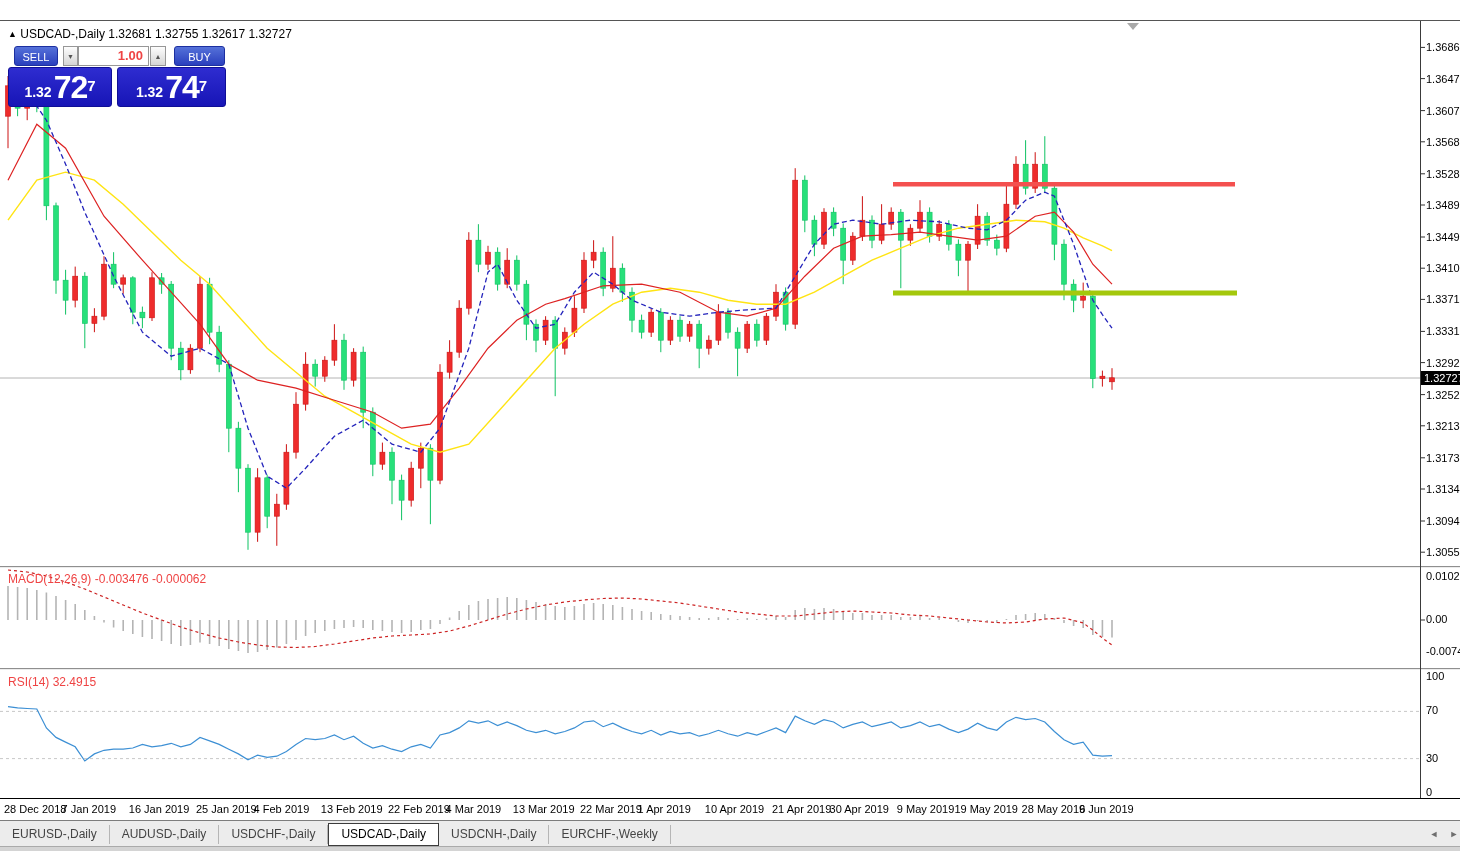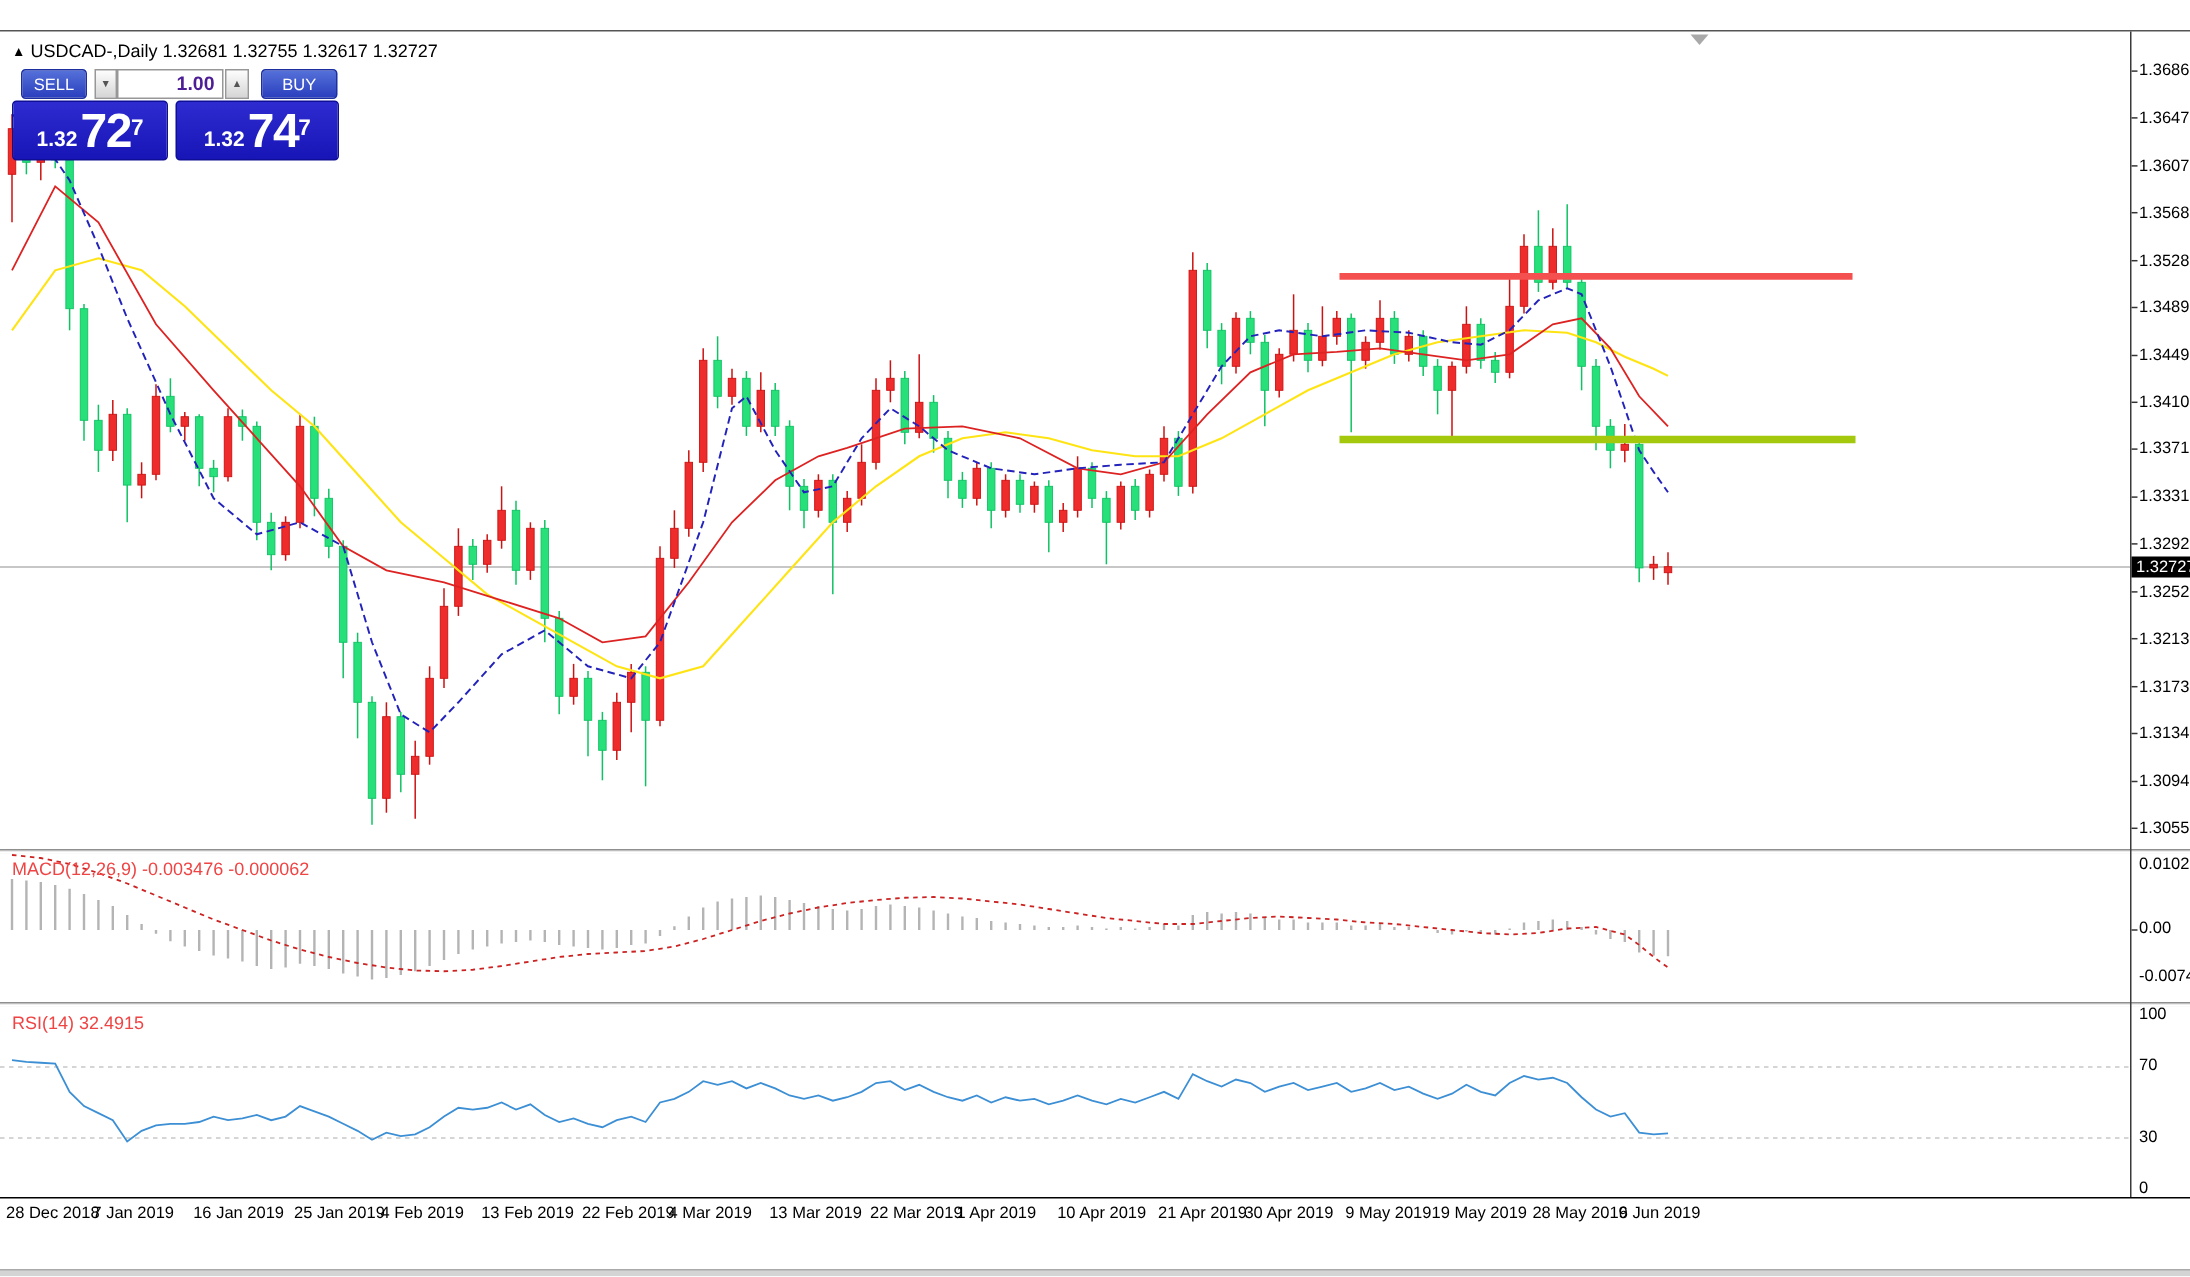--- a/index.html
+++ b/index.html
@@ -21,21 +21,21 @@
   
   #trade-panel{position:absolute;left:8px;top:44px;width:218px;height:63px;}
   .btn-blue{position:absolute;top:2px;height:20px;border-radius:3px;color:#fff;font-size:11px;
       text-align:center;line-height:20px;background:linear-gradient(#5571d9,#2a3fbe);border:1px solid #1c2fa0;box-sizing:border-box;}
   #sell-btn{left:6px;width:44px;}
   #buy-btn{left:166px;width:51px;}
   .spin-btn{position:absolute;top:2px;width:15px;height:20px;background:linear-gradient(#fdfdfd,#d5d5d5);
       border:1px solid #979797;box-sizing:border-box;color:#555;font-size:7px;text-align:center;line-height:19px;}
   #vol-down{left:55px;} #vol-up{left:142px;width:16px;}
   #vol-field{position:absolute;left:70px;top:2px;width:71px;height:20px;background:#fff;border:1px solid #979797;
-      box-sizing:border-box;font-size:13px;font-weight:bold;color:#4c1d95;text-align:right;line-height:18px;padding-right:5px;}
+      box-sizing:border-box;font-size:13px;font-weight:bold;color:#ef4444;text-align:right;line-height:18px;padding-right:5px;}
   .price-box{position:absolute;top:23px;height:40px;border-radius:3px;color:#fff;
       background:linear-gradient(#2e2cd0,#1715b6);border:1px solid #0f0e96;box-sizing:border-box;
       display:flex;align-items:flex-end;justify-content:center;padding-bottom:4px;}
   #sell-box{left:0px;width:104px;} #buy-box{left:109px;width:109px;}
   .p-small{font-size:14px;font-weight:bold;margin-right:2px;line-height:20px;}
   .p-big{font-size:32px;font-weight:bold;line-height:30px;letter-spacing:-1px;text-align:right;}
   .p-sup{font-size:15px;font-weight:bold;line-height:36px;align-self:flex-start;}
   
   .panel-sep{position:absolute;left:0;width:1460px;height:3px;background:#ececec;border-top:1px solid #8f8f8f;border-bottom:1px solid #fff;box-sizing:border-box;}
   #sep1{top:566px;} #sep2{top:668px;}
@@ -539,14 +539,18 @@
       <div class="date-label" style="left: 637.6px;">1 Apr 2019</div>
       <div class="date-label" style="left: 704.8px;">10 Apr 2019</div>
       <div class="date-label" style="left: 772px;">21 Apr 2019</div>
       <div class="date-label" style="left: 829.6px;">30 Apr 2019</div>
       <div class="date-label" style="left: 896.8px;">9 May 2019</div>
       <div class="date-label" style="left: 954.4px;">19 May 2019</div>
       <div class="date-label" style="left: 1021.6px;">28 May 2019</div>
       <div class="date-label" style="left: 1079.2px;">6 Jun 2019</div>
     </div>
 
+  <div id="tab-bar">
+    <div class="tab">EURUSD-,Daily</div><div class="tab">AUDUSD-,Daily</div><div class="tab">USDCHF-,Daily</div><div class="tab active">USDCAD-,Daily</div><div class="tab">USDCNH-,Daily</div><div class="tab">EURCHF-,Weekly</div><div id="tab-left" class="tab-scroll">◄</div>
+    <div id="tab-right" class="tab-scroll">►</div>
+  </div>
   <div id="bottom-strip"></div>
 </div>
 
 </body></html>

